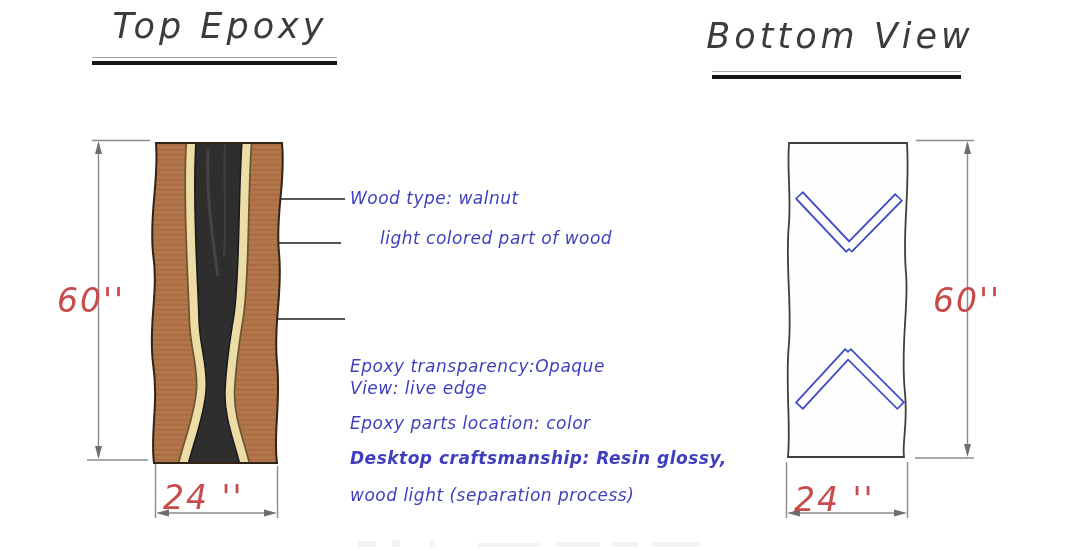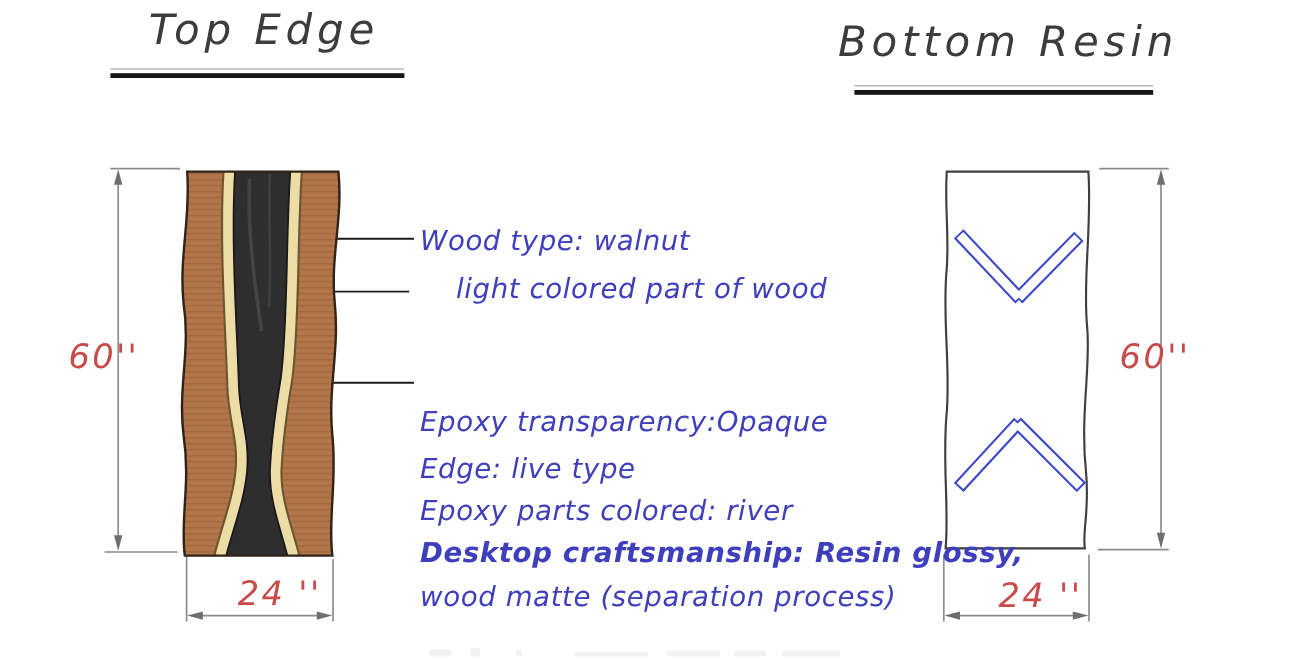--- a/index.html
+++ b/index.html
@@ -6,22 +6,22 @@
   .stage{position:relative;width:1080px;height:551px;background:#ffffff;overflow:hidden;
          font-family:"DejaVu Sans",sans-serif;}
   svg{position:absolute;left:0;top:0;}
   .overlay{z-index:1;pointer-events:none;}
   .slab{z-index:2;}
   .txt{position:absolute;z-index:3;white-space:nowrap;}
   .title{font-size:35px;font-style:italic;font-weight:400;letter-spacing:4px;
          color:var(--title-gray,#3c3c3c);text-align:center;}
   .rule-thin{position:absolute;z-index:3;height:0;border-top:1.5px solid #a8a8a8;}
   .rule-thick{position:absolute;z-index:3;background:#161616;}
-  .bl{font-size:23px;font-style:italic;letter-spacing:0.5px;color:var(--annotation-blue,#3f3fbe);}
-  .dim-label{font-size:28px;font-style:italic;letter-spacing:2px;color:var(--dimension-red,#c74b4b);text-align:right;}
+  .bl{font-size:17px;font-style:italic;letter-spacing:0.5px;color:var(--annotation-blue,#3f3fbe);}
+  .dim-label{font-size:33px;font-style:italic;letter-spacing:2px;color:var(--dimension-red,#c74b4b);text-align:left;}
   .leader{stroke:var(--leader-black,#1c1c1c);stroke-width:1.6;}
   .leader-head{fill:var(--leader-black,#1c1c1c);}
   .dim{stroke:var(--dim-line-gray,#8c8c8c);stroke-width:1.4;}
   .dim-head{fill:#6e6e6e;}
 </style>
 </head>
 <body>
 
 <div class="stage">
 
@@ -151,34 +151,34 @@
     </g>
 
     <g>
       <line x1="15.9" y1="265.2" x2="66.1" y2="210.8" style="stroke:var(--leg-blue,#3c49c4)" stroke-width="11"></line>
       <line x1="63.9" y1="210.8" x2="118.2" y2="265.2" style="stroke:var(--leg-blue,#3c49c4)" stroke-width="11"></line>
       <line x1="17" y1="264" x2="65" y2="212" stroke="#fefefe" stroke-width="7.5"></line>
       <line x1="65" y1="212" x2="117" y2="264" stroke="#fefefe" stroke-width="7.5"></line>
     </g>
   </svg>
 
-  <div class="txt title" style="left:100px;top:6px;width:240px;">Top Edge</div>
+  <div class="txt title" style="left:100px;top:6px;width:240px;">Top Epoxy</div>
   <div class="rule-thin" style="left:92px;top:57px;width:245px;"></div>
   <div class="rule-thick" style="left:92px;top:61px;width:245px;height:3.5px;"></div>
 
-  <div class="txt title" style="left:695px;top:16px;width:290px;">Bottom Resin</div>
+  <div class="txt title" style="left:695px;top:16px;width:290px;">Bottom View</div>
   <div class="rule-thin" style="left:712px;top:71px;width:249px;"></div>
   <div class="rule-thick" style="left:712px;top:75px;width:249px;height:3.5px;"></div>
 
   <div class="txt bl" style="left:350px;top:188px;">Wood type: walnut</div>
   <div class="txt bl" style="left:350px;top:228px;margin-left:30px;">light colored part of wood</div>
-  <div class="txt bl" style="left:350px;top:339px;">Epoxy transparency:Opaque</div>
-  <div class="txt bl" style="left:350px;top:378px;">Edge: live type</div>
-  <div class="txt bl" style="left:350px;top:413px;">Epoxy parts colored: river</div>
+  <div class="txt bl" style="left:350px;top:356px;">Epoxy transparency:Opaque</div>
+  <div class="txt bl" style="left:350px;top:378px;">View: live edge</div>
+  <div class="txt bl" style="left:350px;top:413px;">Epoxy parts location: color</div>
   <div class="txt bl" style="left:350px;top:448px;font-weight:bold;">Desktop craftsmanship: Resin glossy,</div>
-  <div class="txt bl" style="left:350px;top:485px;">wood matte (separation process)</div>
+  <div class="txt bl" style="left:350px;top:485px;">wood light (separation process)</div>
 
   <div class="txt dim-label" style="left:57px;top:281px;">60''</div>
   <div class="txt dim-label" style="left:163px;top:478px;width:105px;">24 ''</div>
   <div class="txt dim-label" style="left:933px;top:281px;">60''</div>
   <div class="txt dim-label" style="left:794px;top:480px;width:108px;">24 ''</div>
 
 </div>
 
 </body></html>

